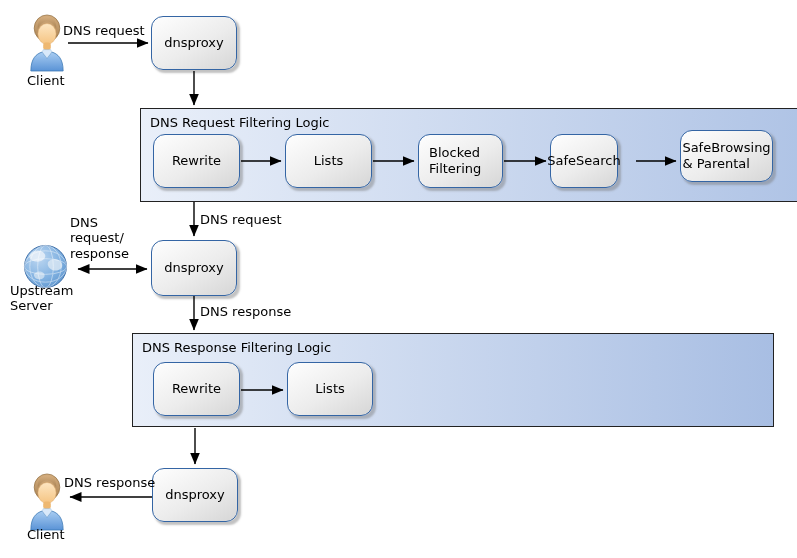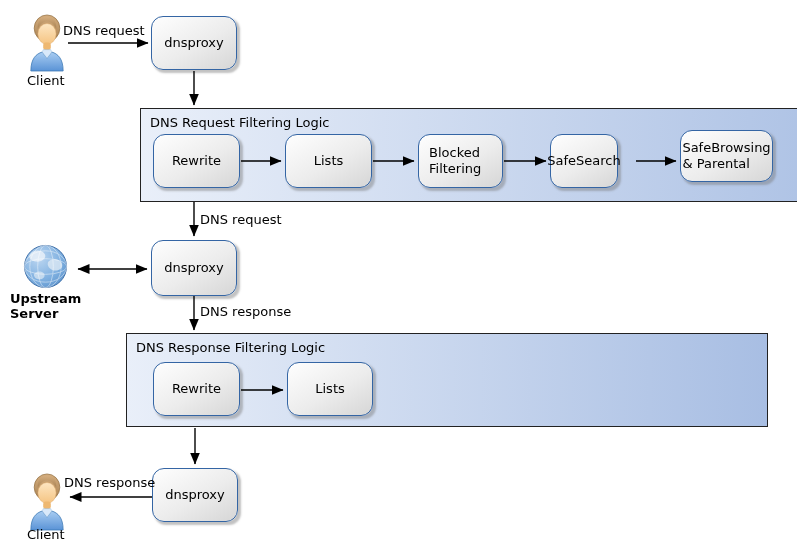--- a/index.html
+++ b/index.html
@@ -93,46 +93,47 @@
     <path d="M20,4 C13,4 9.5,10 10.3,16.5 C13,11.5 16,9 20,9 C24,9 27,11.5 29.7,16.5 C30.5,10 27,4 20,4 Z" fill="url(#hairG)"></path>
     <rect x="16" y="31" width="8" height="8" rx="2.5" fill="#eeb871"></rect>
     <path d="M3,61 C3,48 8.5,43 15,41 L20,47.5 L25,41 C31.5,43 37,48 37,61 Z" fill="url(#bodyG)" stroke="#3c78b4" stroke-width="0.8"></path>
     <path d="M15,41 L20,47.5 L25,41 L24,38.5 L16,38.5 Z" fill="#d9e9fa" stroke="#9cbede" stroke-width="0.5"></path>
   </svg>
 
   <div class="container-box" style="left:140px;top:108px;width:748px;height:94px;">
     <div class="container-title">DNS Request Filtering Logic</div>
   </div>
 
-  <div class="container-box" style="left:126px;top:333px;width:642px;height:94px;">
+  <div class="container-box" style="left:132px;top:333px;width:642px;height:94px;">
     <div class="container-title">DNS Response Filtering Logic</div>
   </div>
 
   <div class="node" style="left:151px;top:16px;width:86px;height:54px;">dnsproxy</div>
 
   <div class="node" style="left:151px;top:240px;width:86px;height:56px;">dnsproxy</div>
 
   <div class="node" style="left:152px;top:468px;width:86px;height:54px;">dnsproxy</div>
 
   <div class="node" style="left:153px;top:134px;width:87px;height:54px;">Rewrite</div>
   <div class="node" style="left:285px;top:134px;width:87px;height:54px;">Lists</div>
   <div class="node" style="left:418px;top:134px;width:85px;height:54px;">Blocked Filtering</div>
   <div class="node" style="left:550px;top:134px;width:68px;height:54px;">SafeSearch</div>
   <div class="node" style="left:680px;top:130px;width:93px;height:52px;">SafeBrowsing &amp; Parental</div>
 
   <div class="node" style="left:153px;top:362px;width:87px;height:54px;">Rewrite</div>
   <div class="node" style="left:287px;top:362px;width:86px;height:54px;">Lists</div>
 
   <div class="lbl nowrap" style="left:63px;top:23px;">DNS request</div>
   <div class="lbl nowrap" style="left:200px;top:212px;">DNS request</div>
+  <div class="lbl center" style="left:70px;top:215px;width:72px;">DNS request/ response</div>
   <div class="lbl nowrap" style="left:200px;top:304px;">DNS response</div>
   <div class="lbl nowrap" style="left:64px;top:475px;">DNS response</div>
 
   <div class="lbl center" style="left:27px;top:73px;width:40px;">Client</div>
-  <div class="lbl center" style="left:10px;top:291px;width:76px;font-weight:bold;">Upstream Server</div>
+  <div class="lbl center" style="left:10px;top:283px;width:76px;">Upstream Server</div>
   <div class="lbl center" style="left:27px;top:527px;width:40px;">Client</div>
 
   <svg class="arrows" width="797" height="558" viewBox="0 0 797 558">
     <defs>
       <marker id="ah" markerWidth="13" markerHeight="11" refX="11.5" refY="5" orient="auto" markerUnits="userSpaceOnUse">
         <path d="M0,0 L12,5 L0,10 Z" fill="#000"></path>
       </marker>
     </defs>
     <line x1="68" y1="43" x2="148" y2="43" marker-end="url(#ah)"></line>
     <line x1="194" y1="71" x2="194" y2="105" marker-end="url(#ah)"></line>

